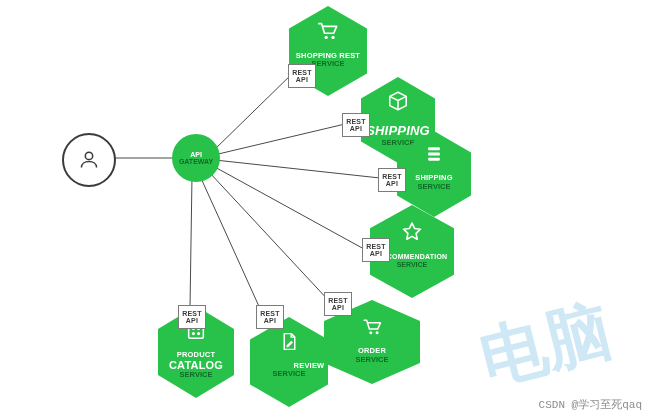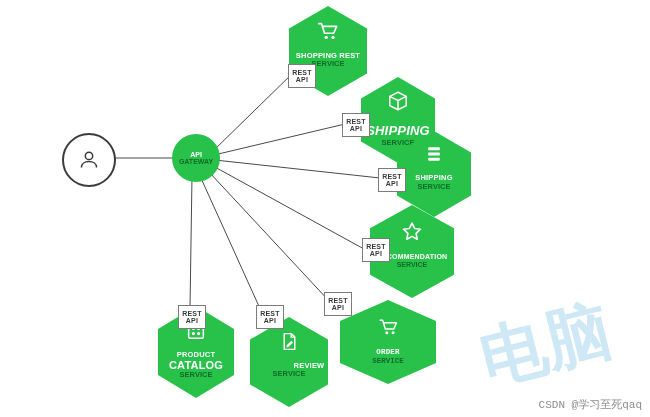--- a/index.html
+++ b/index.html
@@ -141,21 +141,21 @@
     </svg>
   </div>
   <div class="lbl" style="font-size:7px;margin-top:6px;">RECOMMENDATION</div>
   <div class="sub" style="font-size:7px;">SERVICE</div>
 </div>
 <div class="restbox" style="left:362px;top:238px;width:26px;height:22px;">
   <span>REST</span>
   <span>API</span>
 </div>
 
-<div class="hex" style="left:340px;top:300px;width:96px;height:84px;font-family:Liberation Mono, monospace;">
+<div class="hex" style="left:324px;top:300px;width:96px;height:84px;">
   <div class="icon">
     <svg width="21" height="20" viewBox="0 0 24 24">
       <path d="M2 4h3l3.2 10.5h10L21.5 7H7" fill="none" stroke="#ffffff" stroke-width="1.8" stroke-linecap="round" stroke-linejoin="round"></path>
       <circle cx="10" cy="19" r="1.8" fill="#ffffff"></circle>
       <circle cx="17.5" cy="19" r="1.8" fill="#ffffff"></circle>
     </svg>
   </div>
   <div class="lbl" style="font-size:7.5px;margin-top:6px;">ORDER</div>
   <div class="sub" style="font-size:7.5px;">SERVICE</div>
 </div>

